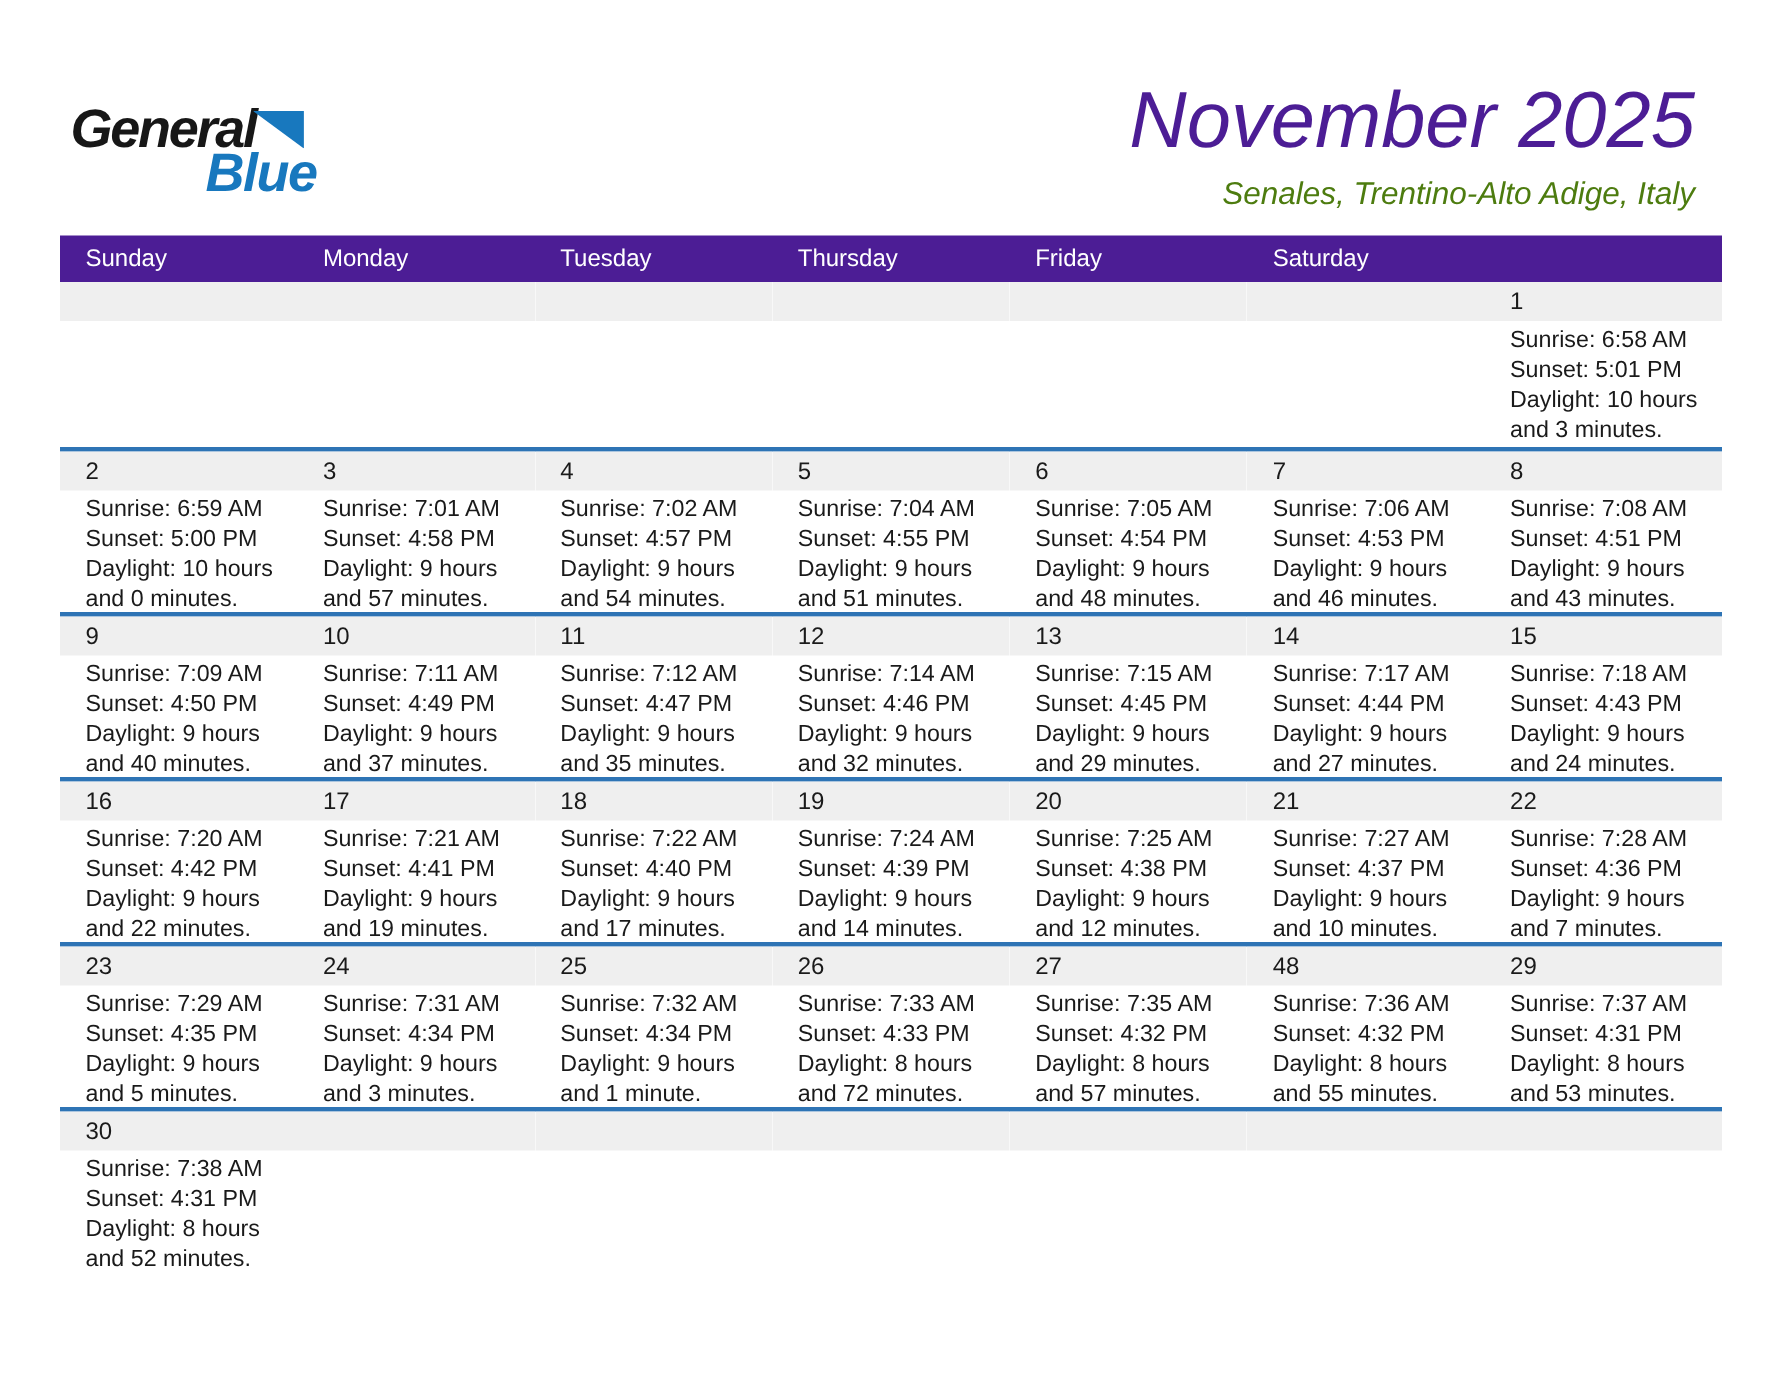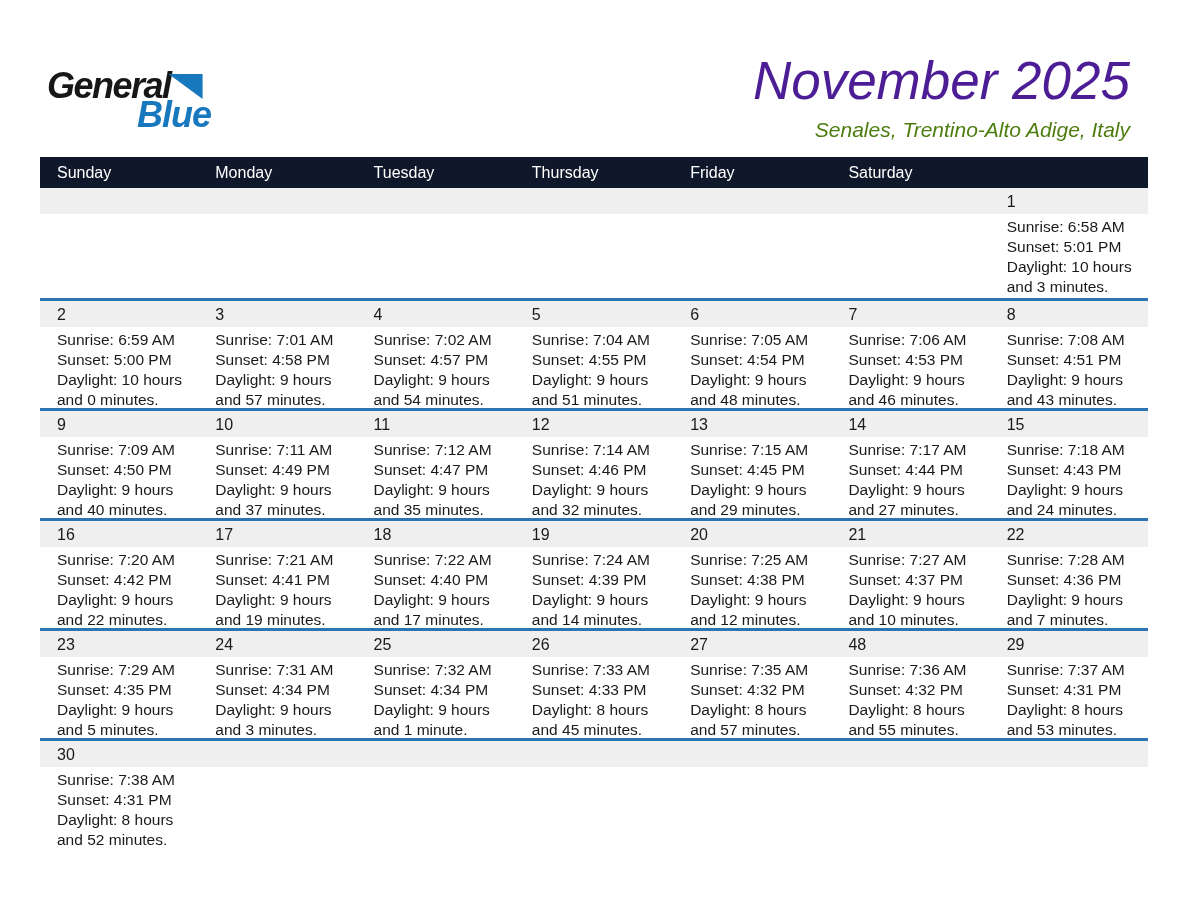--- a/index.html
+++ b/index.html
@@ -49,21 +49,21 @@
   .cal-title { font-size: 53px; line-height: 1.08; color: #4c1d95; }
   .cal-subtitle { font-size: 21px; margin-top: 9px; color: #4d7c0f; }
 
   .calendar {
     margin: 0 40px;
     width: 1108px;
   }
   .weekday-row {
     display: grid;
     grid-template-columns: repeat(7, 1fr);
-    background: #0f172a;
+    background: #4c1d95;
     height: 31px;
   }
   .weekday-cell {
     color: #ffffff;
     font-size: 16px;
     line-height: 31px;
     padding-left: 17px;
     overflow: hidden;
     white-space: nowrap;
   }
@@ -406,21 +406,21 @@
             <div class="ln">Daylight: 9 hours</div>
             <div class="ln">and 1 minute.</div>
           </div>
         </div>
         <div class="cell">
           <div class="band">26</div>
           <div class="lines">
             <div class="ln">Sunrise: 7:33 AM</div>
             <div class="ln">Sunset: 4:33 PM</div>
             <div class="ln">Daylight: 8 hours</div>
-            <div class="ln">and 45 minutes.</div>
+            <div class="ln">and 72 minutes.</div>
           </div>
         </div>
         <div class="cell">
           <div class="band">27</div>
           <div class="lines">
             <div class="ln">Sunrise: 7:35 AM</div>
             <div class="ln">Sunset: 4:32 PM</div>
             <div class="ln">Daylight: 8 hours</div>
             <div class="ln">and 57 minutes.</div>
           </div>

